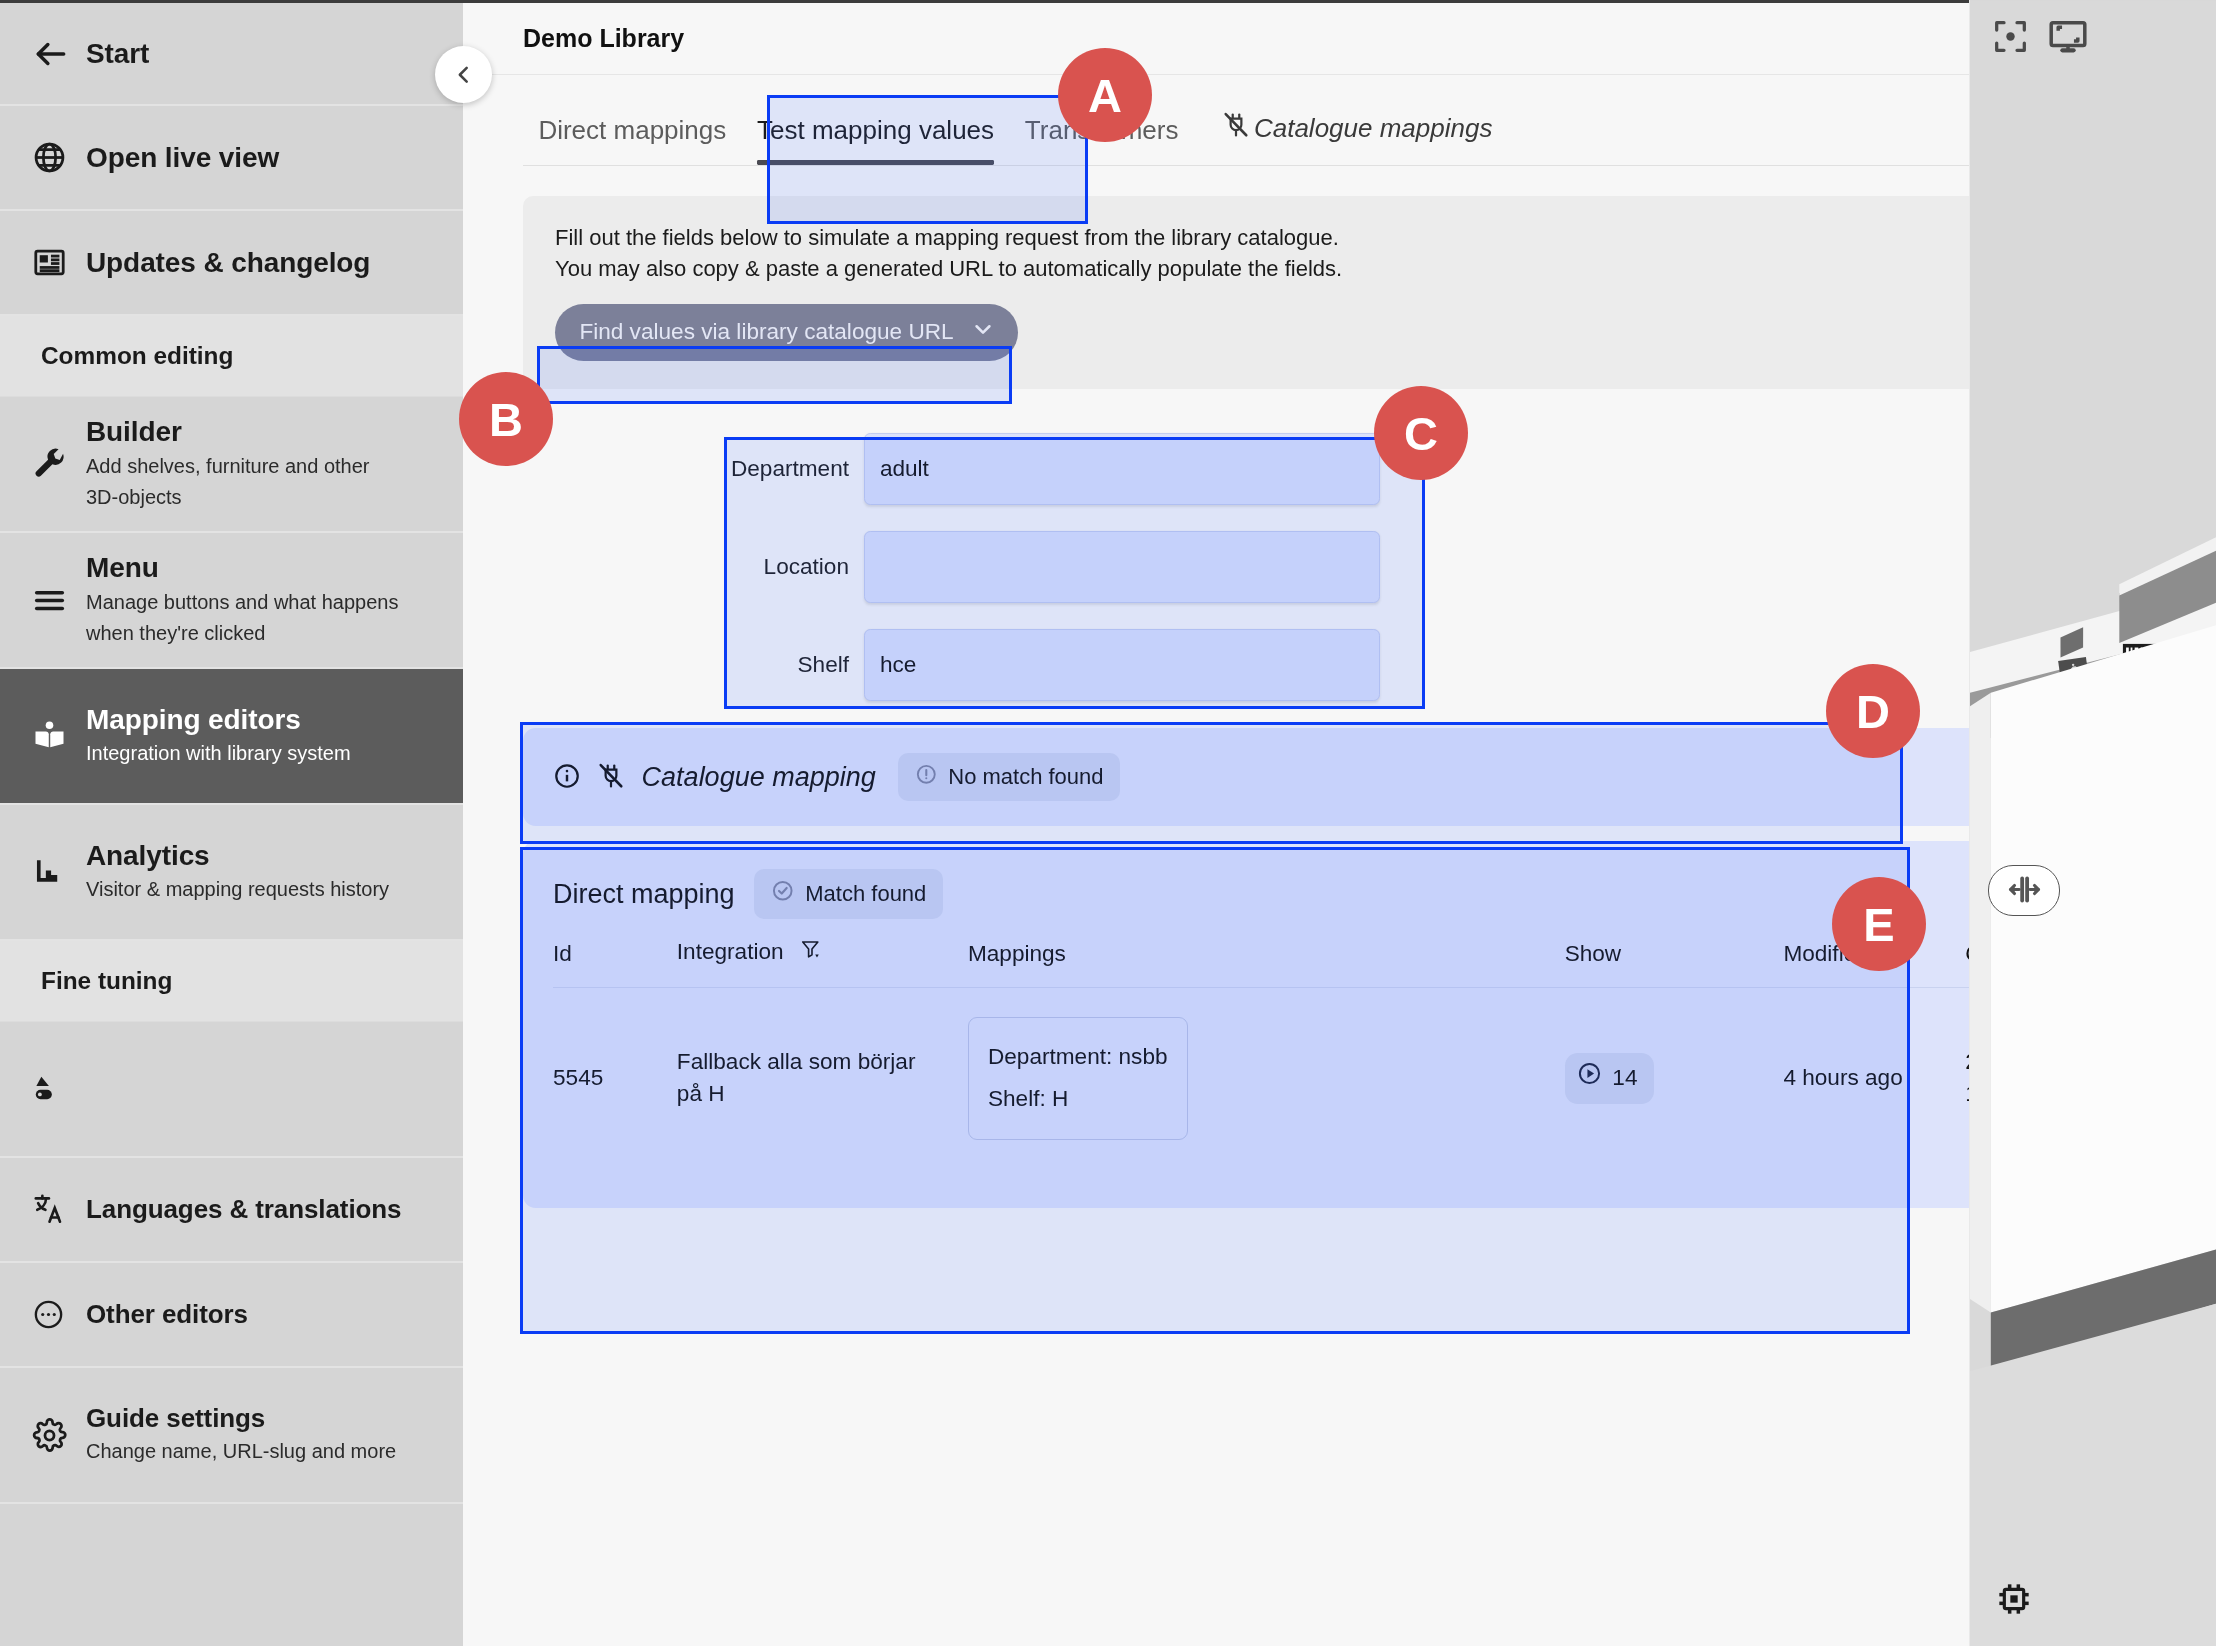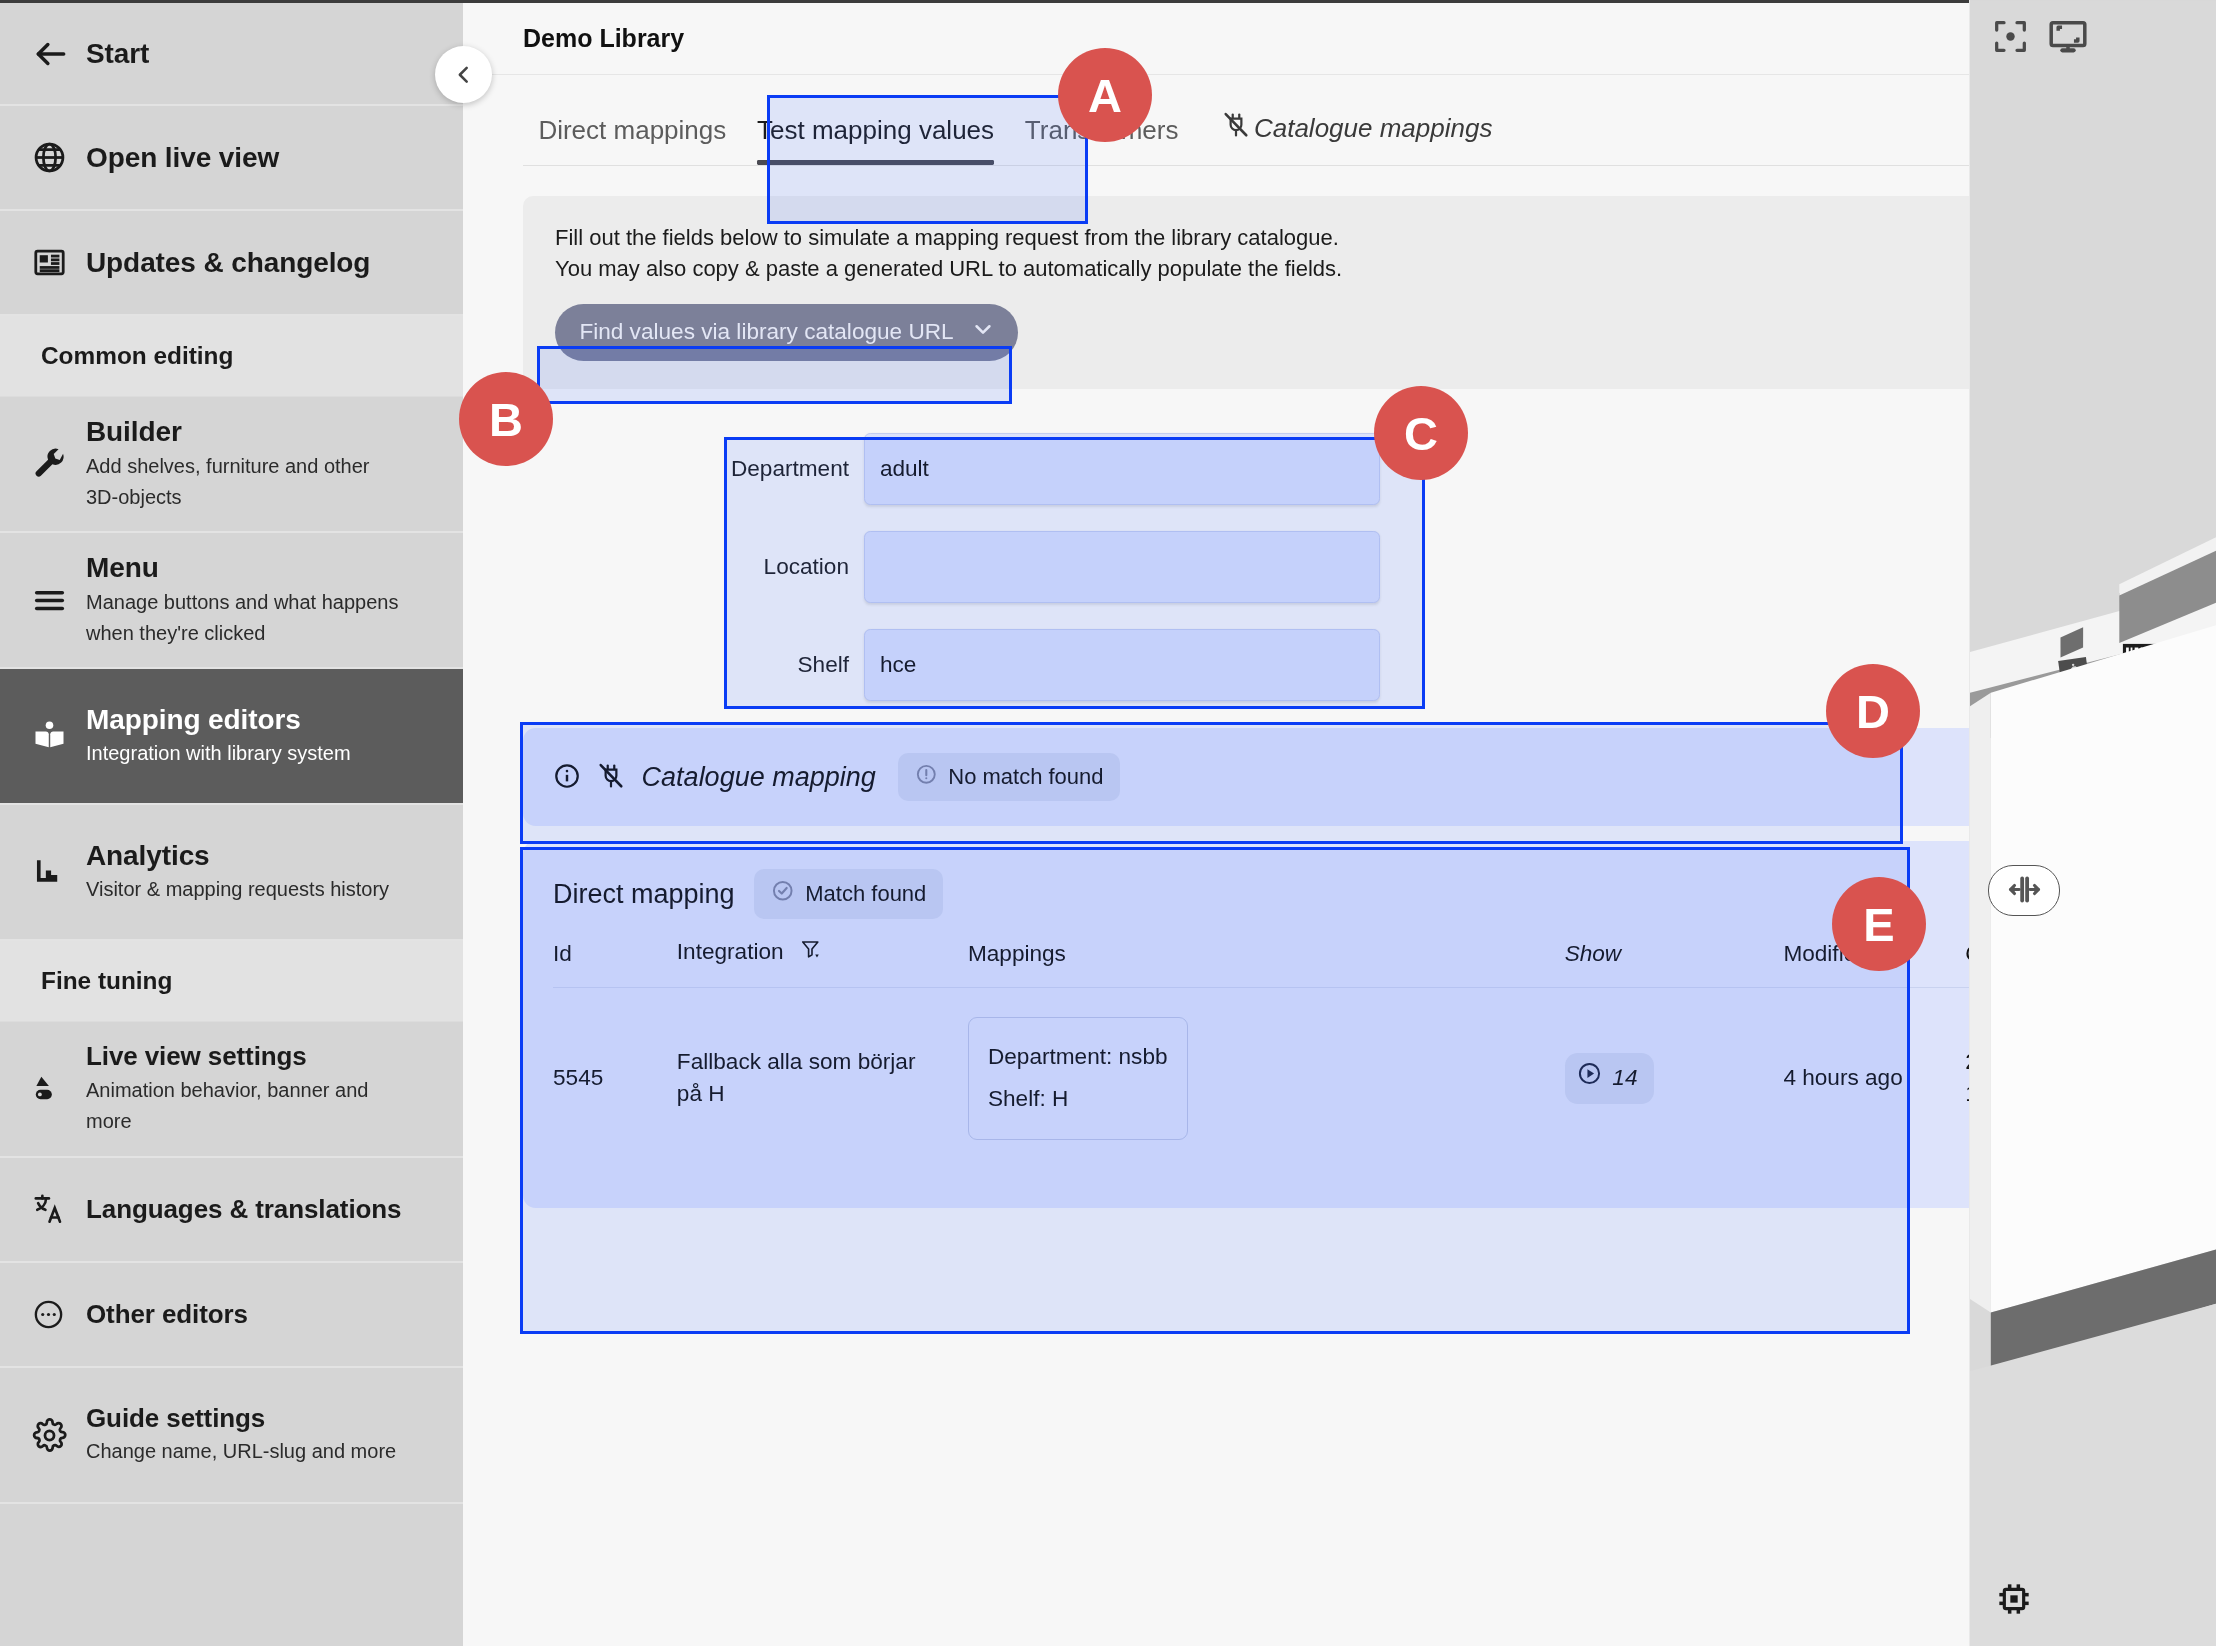--- a/index.html
+++ b/index.html
@@ -180,21 +180,21 @@
   table.mapping-table td {
     font-size: 22.6px; color: #111;
     padding: 29px 0 29px 0;
     vertical-align: middle;
     line-height: 1.42;
   }
   .th-desc { display: flex; align-items: center; gap: 15.4px; }
   .col-id { width: 77px; }
   .col-desc { width: 181px; padding-right: 22.6px !important; }
   .col-map { width: 371px; }
-  .col-show { width: 136px; font-style: italic; }
+  .col-show { width: 136px; }
   .col-mod { width: 113px; }
   .col-created { width: 100px; }
   .map-box {
     border: 0.9px solid #b9c3e6; border-radius: 9px;
     padding: 18px 19px;
     background: transparent;
     display: inline-block;
   }
   .map-line { font-size: 22.6px; line-height: 1.9; }
   .play-chip {
@@ -348,24 +348,20 @@
     <div class="sb-section">Fine tuning</div>
 
     <div class="sb-row two-line">
       <span class="sb-icon">
         <svg width="35" height="35" viewBox="0 0 24 24" fill="#1b1b1b">
             <path d="M6.4 3.2 3 9.6h8.6z"></path>
             <rect x="2.6" y="12.2" width="11" height="6.4" rx="3.2"></rect>
             <circle cx="5.4" cy="15.4" r="1.3" fill="#d5d5d5"></circle>
           </svg>
       </span>
-      <div class="sb-texts">
-        <div class="sb-title small">Live view settings</div>
-        <div class="sb-sub">Animation behavior, banner and more</div>
-      </div>
     </div>
 
     <div class="sb-row plain">
       <span class="sb-icon">
         <svg width="35" height="35" viewBox="0 0 24 24" fill="none" stroke="#1b1b1b" stroke-width="1.8" stroke-linecap="round">
             <path d="M2.6 4.4h9"></path>
             <path d="M7.1 2.6v1.8"></path>
             <path d="M9.6 4.4c0 3.6-2.6 6.6-6 7.8"></path>
             <path d="M4.2 7.6c1 2.2 2.8 3.8 5 4.6"></path>
             <path d="M12 20.4 15.6 11l3.6 9.4"></path>

